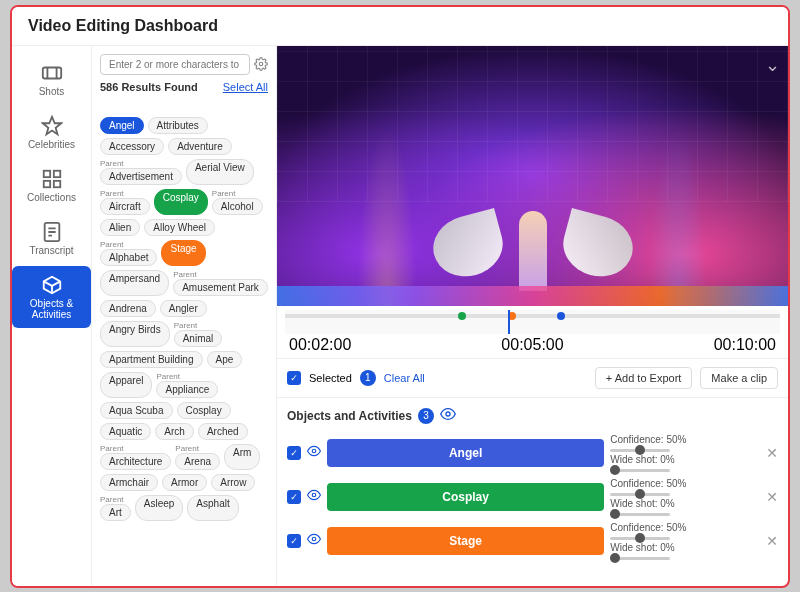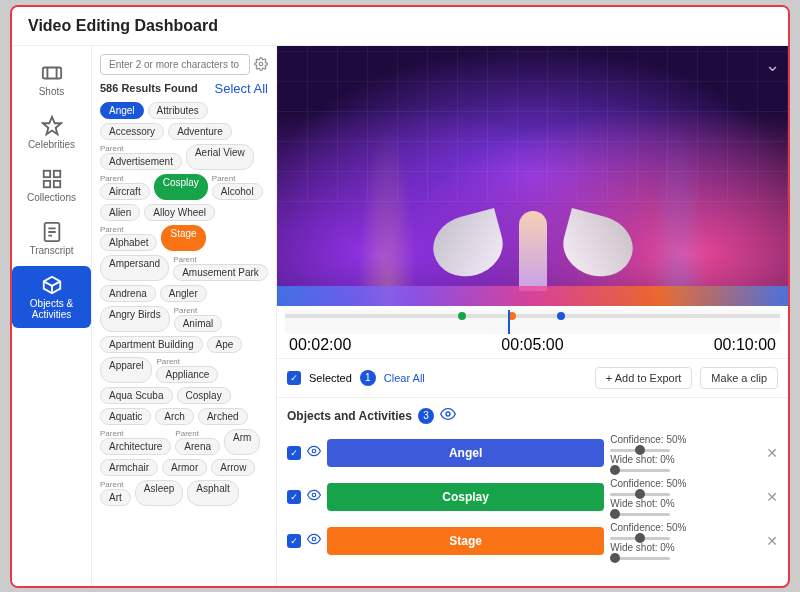--- a/index.html
+++ b/index.html
@@ -10,23 +10,23 @@
     .main-layout { display: flex; flex: 1; min-height: 540px; }
     
     .sidebar { width: 80px; background: #fff; border-right: 1px solid #eee; display: flex; flex-direction: column; align-items: center; padding-top: 8px; }
     .sidebar-item { display: flex; flex-direction: column; align-items: center; padding: 8px 4px; cursor: pointer; width: 100%; text-align: center; color: #666; font-size: 10px; border-radius: 4px; margin-bottom: 2px; }
     .sidebar-item.active { background: #1a56db; color: #fff; border-radius: 6px; }
     .sidebar-item svg { width: 22px; height: 22px; margin-bottom: 2px; }
     
     .tags-panel { width: 185px; border-right: 1px solid #eee; display: flex; flex-direction: column; padding: 8px; overflow-y: auto; }
     .search-row { display: flex; align-items: center; gap: 4px; margin-bottom: 6px; }
     .search-box { flex: 1; border: 1px solid #ccc; border-radius: 4px; padding: 4px 8px; font-size: 10px; color: #999; }
-    .results-row { display: flex; justify-content: space-between; align-items: center; margin-bottom: 6px; }
+    .results-row { display: flex; justify-content: space-between; align-items: flex-start; margin-bottom: 24px; }
     .results-count { font-size: 11px; color: #333; font-weight: bold; }
-    .select-all { font-size: 13px; color: #1a56db; cursor: pointer; }
+    .select-all { font-size: 11px; color: #1a56db; cursor: pointer; text-decoration: underline; }
     .tags-list { display: flex; flex-wrap: wrap; gap: 4px; overflow-y: auto; max-height: 470px; }
     .tag { padding: 2px 8px; border-radius: 12px; font-size: 10px; cursor: pointer; border: 1px solid #ddd; background: #f5f5f5; color: #333; position: relative; white-space: nowrap; }
     .tag.blue { background: #1a56db; color: #fff; border-color: #1a56db; }
     .tag.green { background: #16a34a; color: #fff; border-color: #16a34a; }
     .tag.orange { background: #f97316; color: #fff; border-color: #f97316; }
     
     .main-content { flex: 1; display: flex; flex-direction: column; }
     
     .video-area { background: linear-gradient(135deg, #7c3aed 0%, #db2777 50%, #f97316 100%); height: 260px; position: relative; overflow: hidden; display: flex; align-items: center; justify-content: center; }
     .video-stage { width: 100%; height: 100%; background: 

